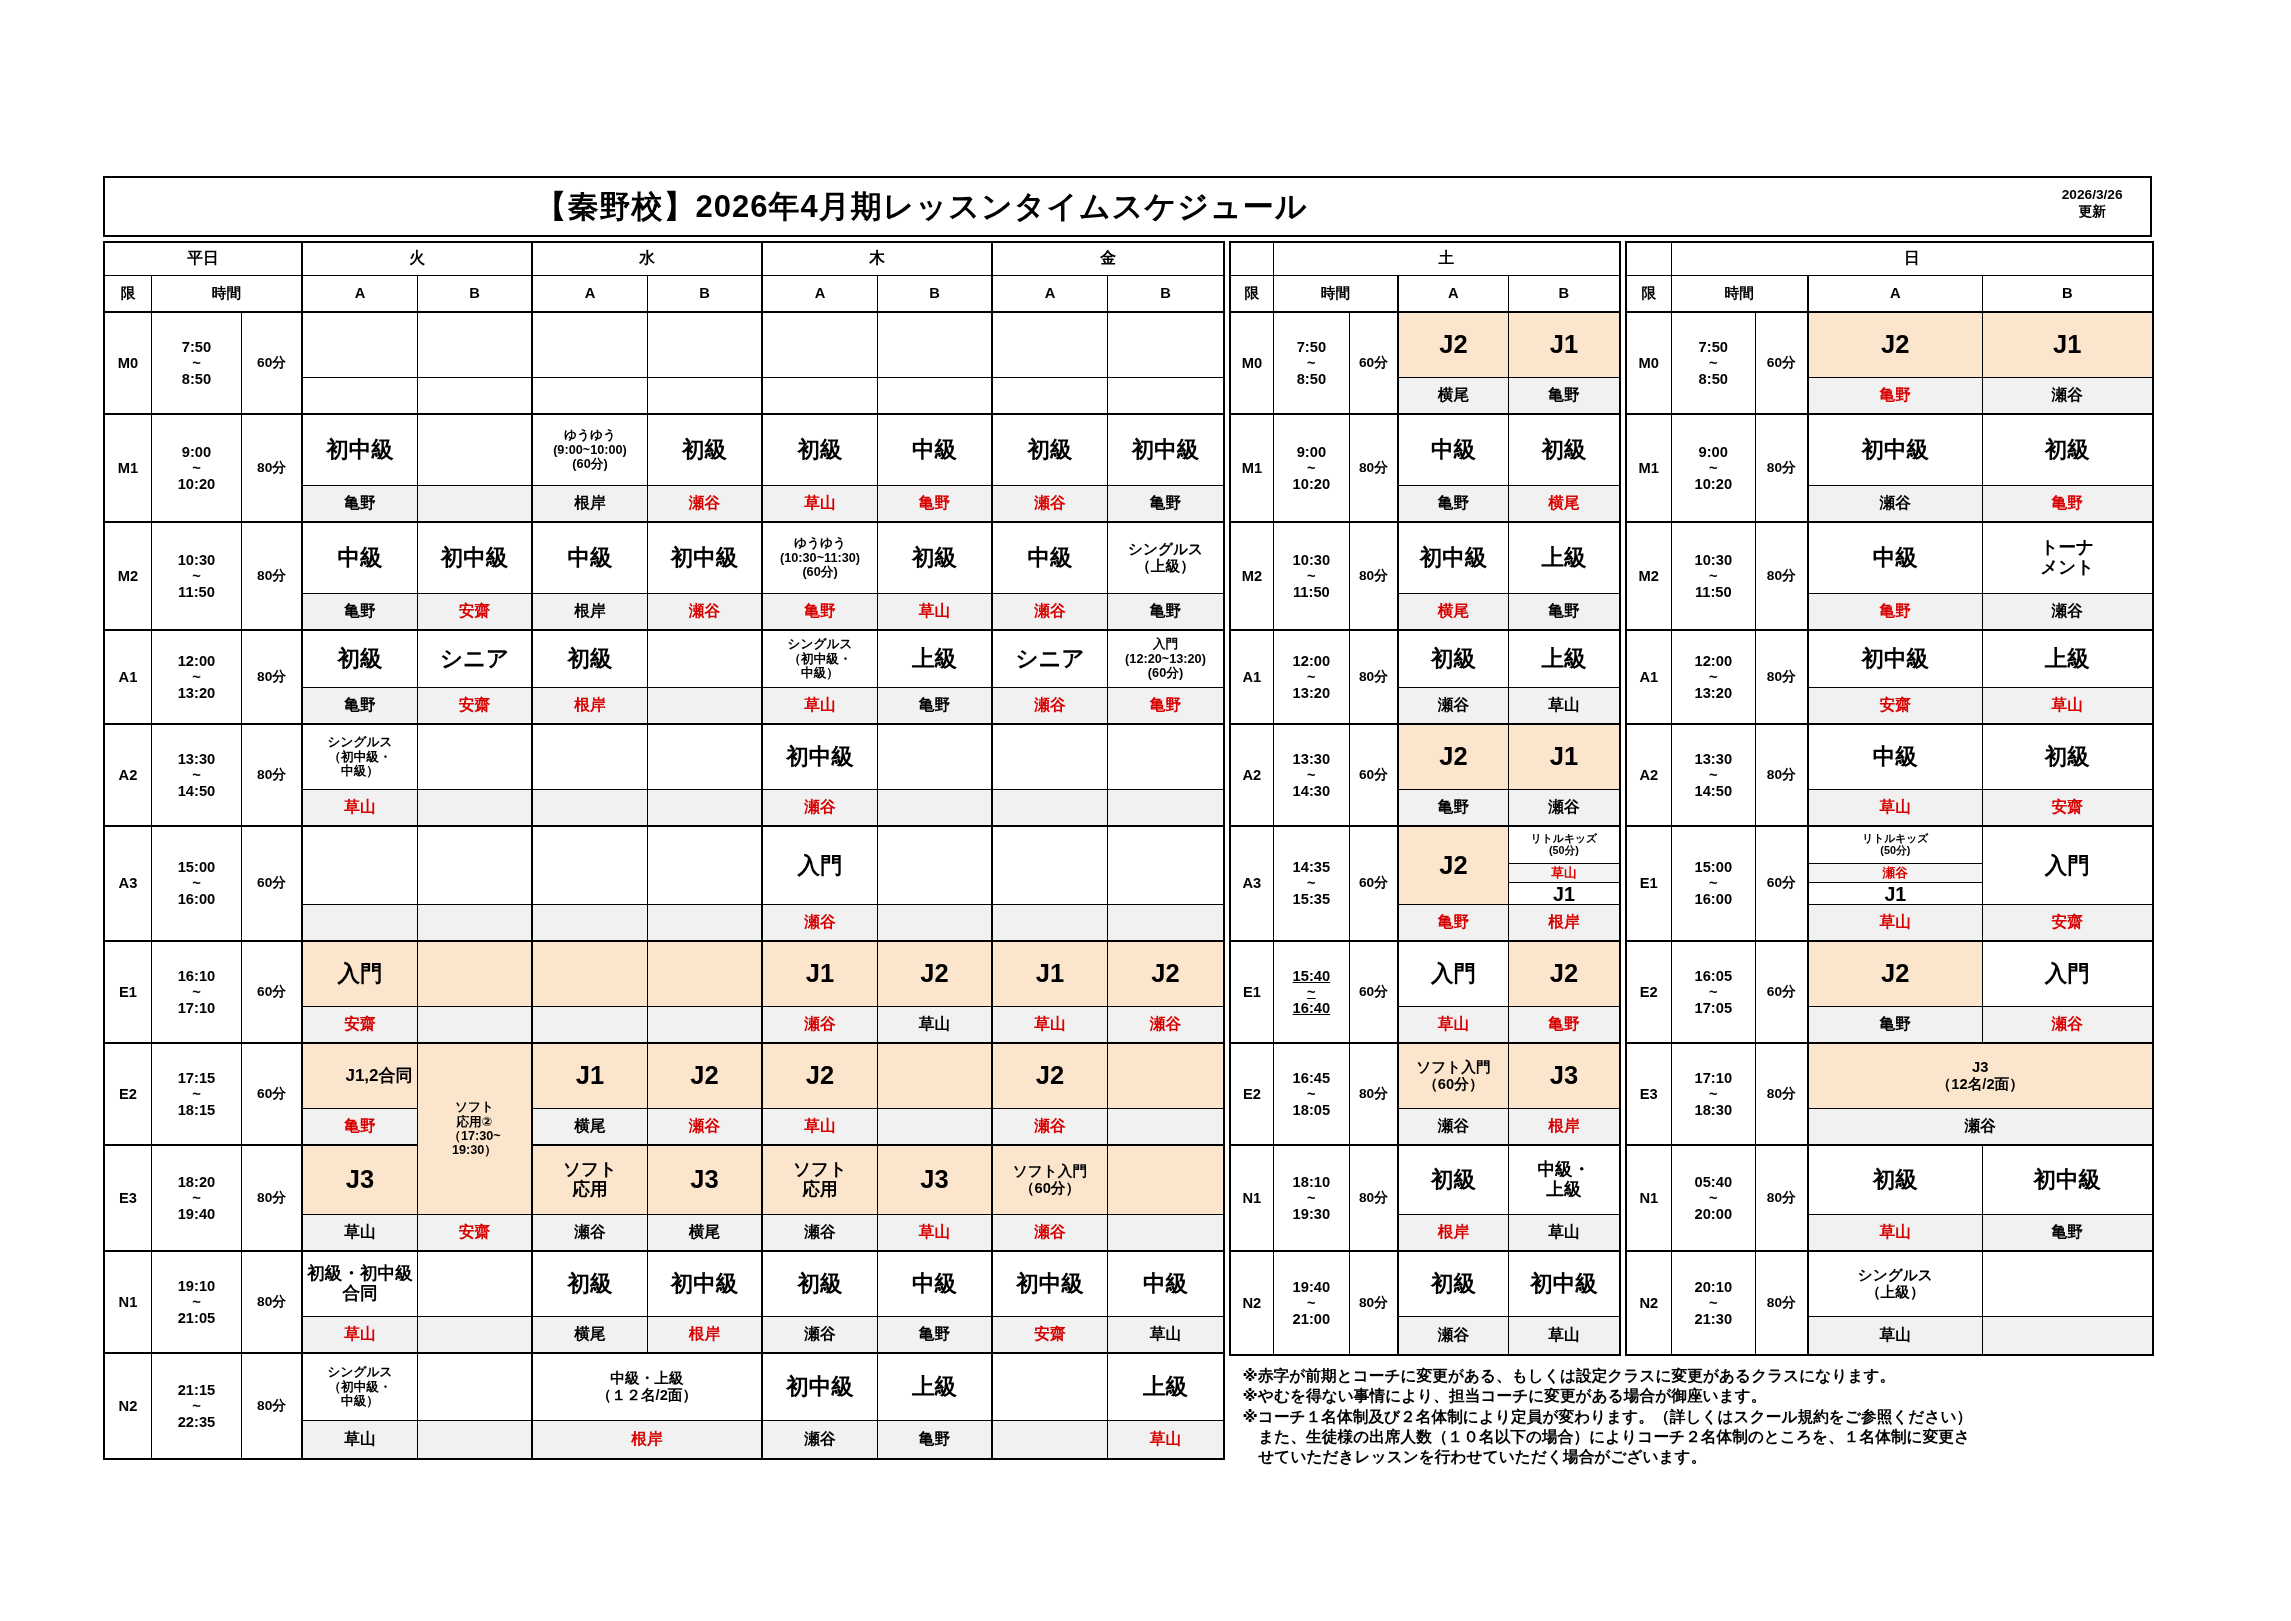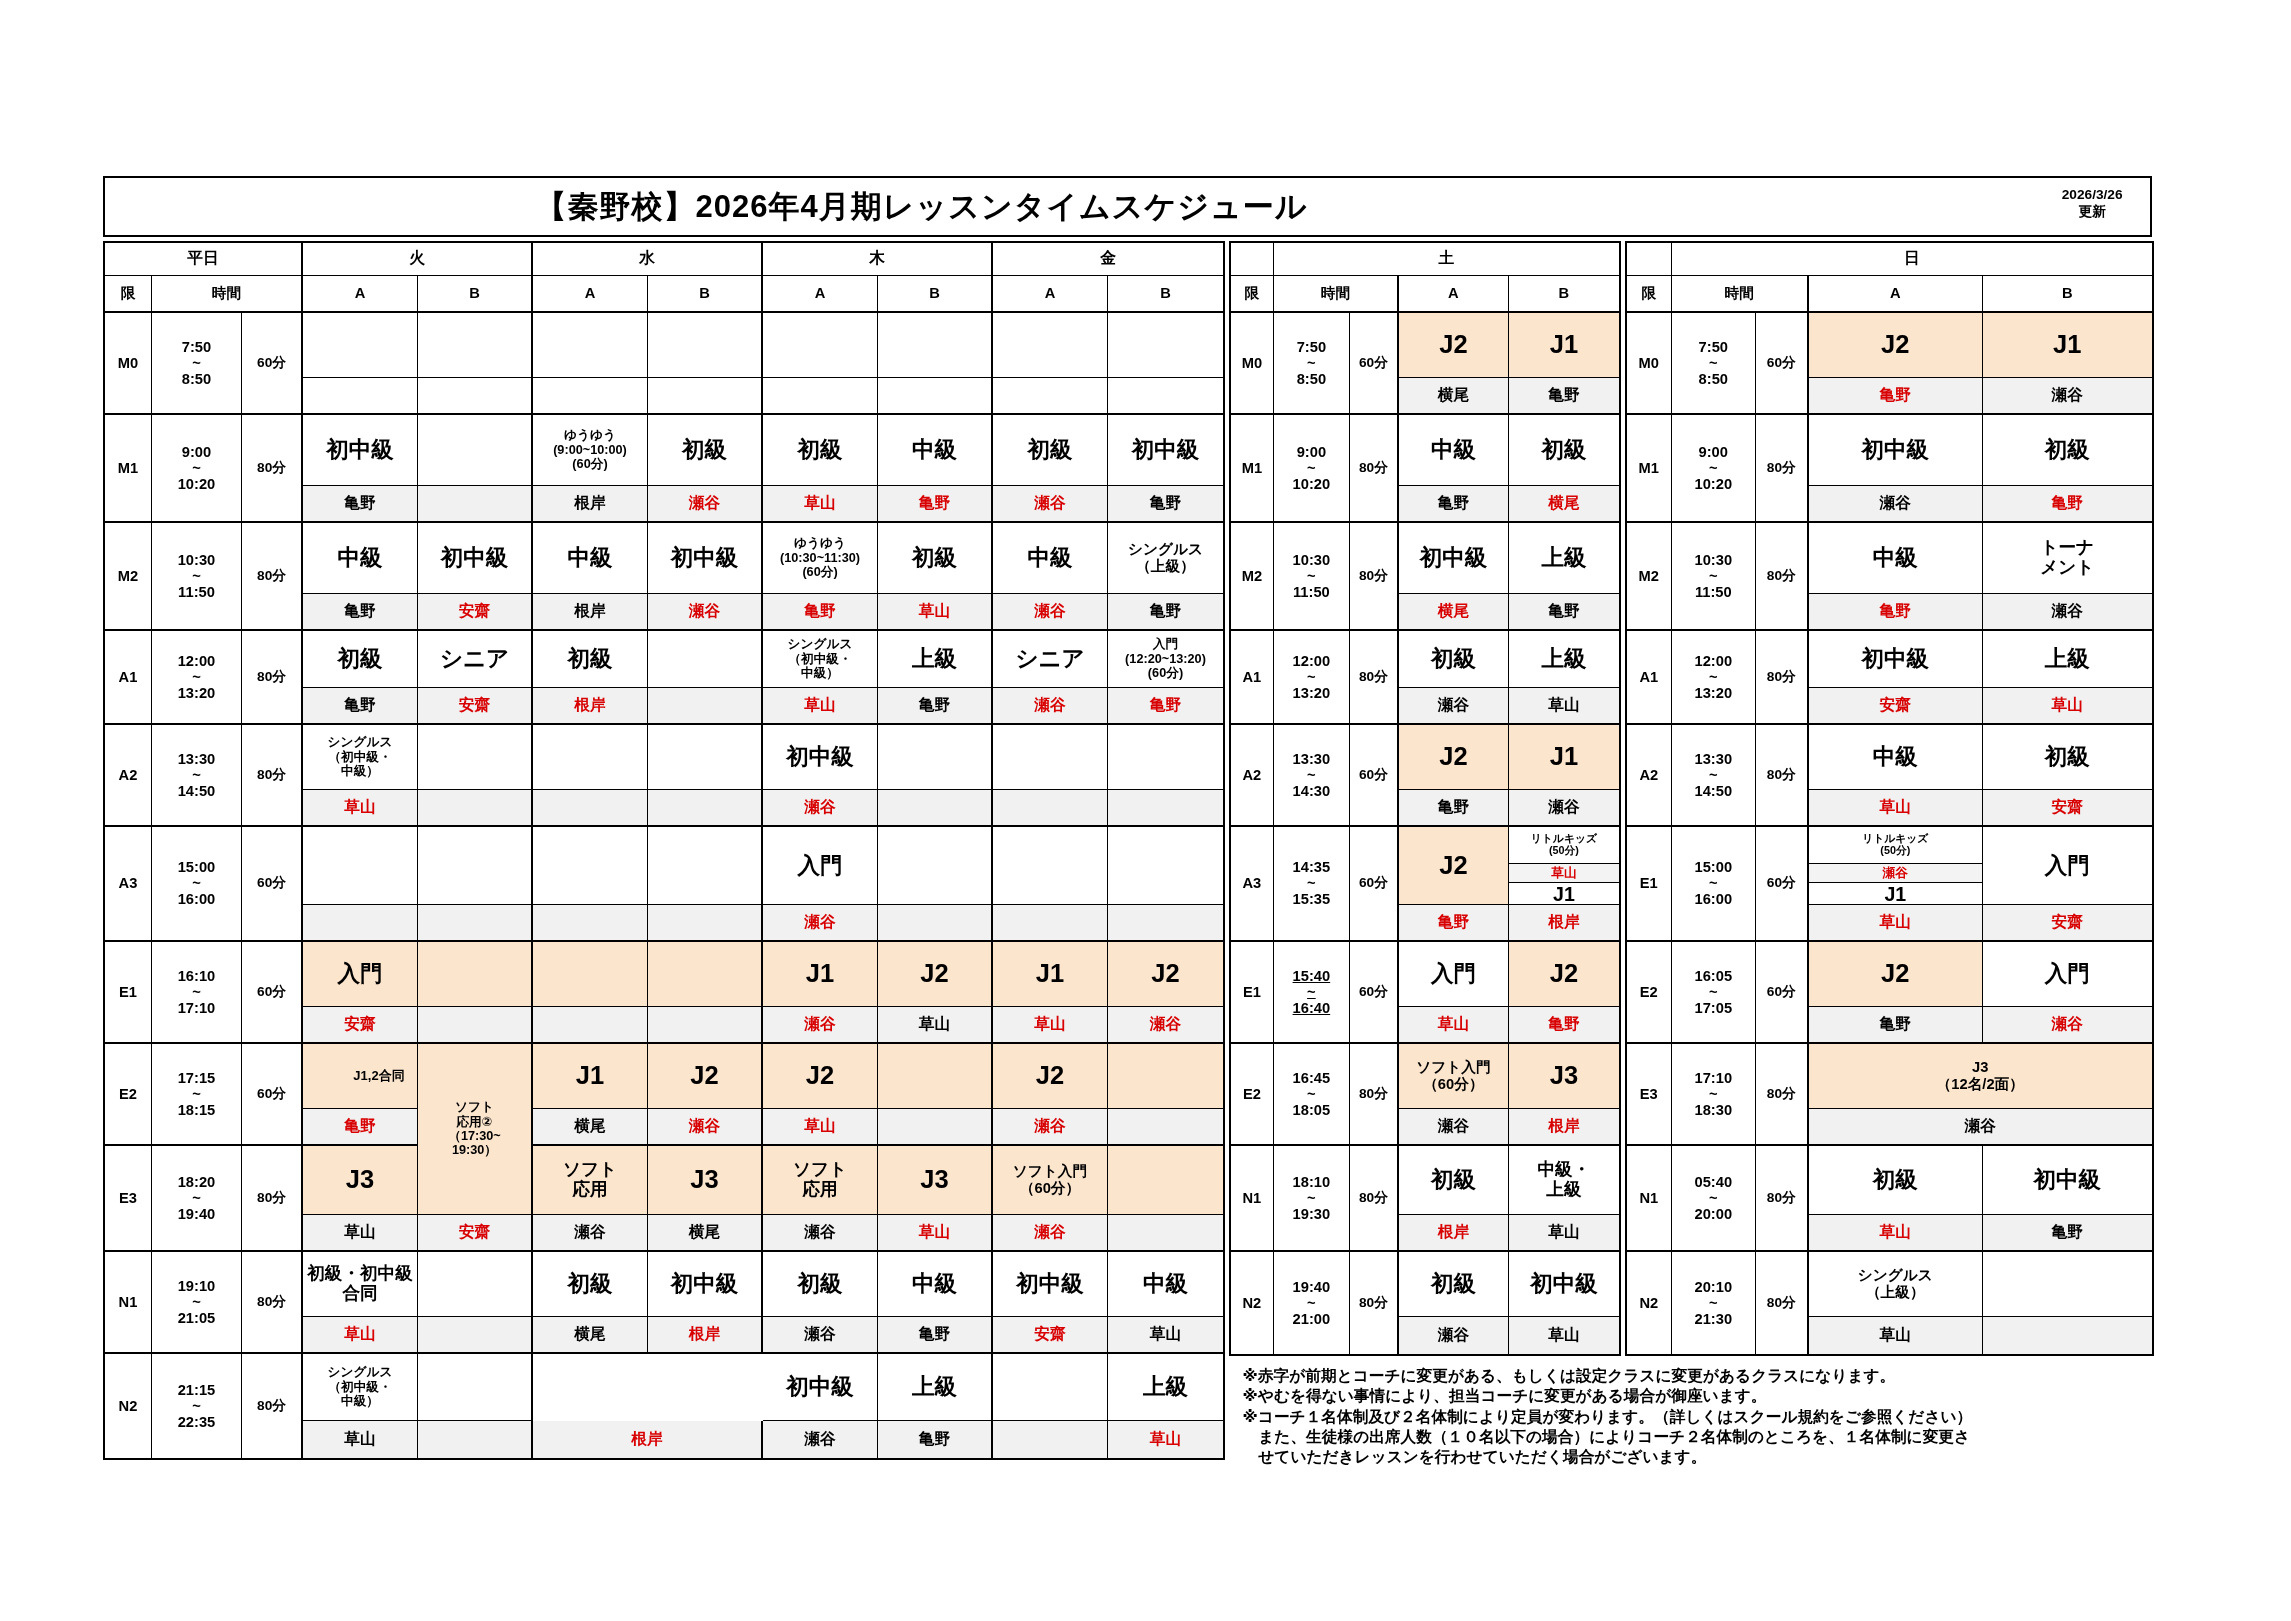--- a/index.html
+++ b/index.html
@@ -227,21 +227,21 @@
         <div class="c teacher br2 bb2" style="grid-area: 16 / 9 / span 1 / span 1;">草山</div>
         <div class="c class-cell bb1 br1 peach" style="grid-area: 15 / 10 / span 1 / span 1; font-size: 25.5px;">J1</div>
         <div class="c teacher br1 bb2 red" style="grid-area: 16 / 10 / span 1 / span 1;">草山</div>
         <div class="c class-cell bb1  peach" style="grid-area: 15 / 11 / span 1 / span 1; font-size: 25.5px;">J2</div>
         <div class="c teacher  bb2 red" style="grid-area: 16 / 11 / span 1 / span 1;">瀬谷</div>
         <div class="c period br1 bb2" style="grid-area: 17 / 1 / span 2 / span 1;">E2</div>
         <div class="c time br1 bb2" style="grid-area: 17 / 2 / span 2 / span 1;">17:15
 ~
 18:15</div>
         <div class="c dur br2 bb2" style="grid-area: 17 / 3 / span 2 / span 1;">60分</div>
-        <div class="c class-cell bb1 br1 peach" style="grid-area: 17 / 4 / span 1 / span 1; font-size: 13px; padding-left: 38px;">J1,2合同</div>
+        <div class="c class-cell bb1 br1 peach" style="grid-area: 17 / 4 / span 1 / span 1; font-size: 17px; padding-left: 38px;">J1,2合同</div>
         <div class="c teacher br1 bb2 red" style="grid-area: 18 / 4 / span 1 / span 1;">亀野</div>
         <div class="c class-cell bb1 br2 peach" style="grid-area: 17 / 5 / span 3 / span 1; font-size: 12.7px;">ソフト
 応用②
 （17:30~
 19:30）</div>
         <div class="c class-cell bb1 br1 peach" style="grid-area: 17 / 6 / span 1 / span 1; font-size: 25.5px;">J1</div>
         <div class="c teacher br1 bb2" style="grid-area: 18 / 6 / span 1 / span 1;">横尾</div>
         <div class="c class-cell bb1 br2 peach" style="grid-area: 17 / 7 / span 1 / span 1; font-size: 25.5px;">J2</div>
         <div class="c teacher br2 bb2 red" style="grid-area: 18 / 7 / span 1 / span 1;">瀬谷</div>
         <div class="c class-cell bb1 br1 peach" style="grid-area: 17 / 8 / span 1 / span 1; font-size: 25.5px;">J2</div>
@@ -301,20 +301,22 @@
         <div class="c time br1 " style="grid-area: 23 / 2 / span 2 / span 1;">21:15
 ~
 22:35</div>
         <div class="c dur br2 " style="grid-area: 23 / 3 / span 2 / span 1;">80分</div>
         <div class="c class-cell bb1 br1" style="grid-area: 23 / 4 / span 1 / span 1; font-size: 12.7px;">シングルス
 （初中級・
 中級）</div>
         <div class="c teacher br1 " style="grid-area: 24 / 4 / span 1 / span 1;">草山</div>
         <div class="c class-cell bb1 br2" style="grid-area: 23 / 5 / span 1 / span 1;"></div>
         <div class="c teacher br2 " style="grid-area: 24 / 5 / span 1 / span 1;"></div>
+        <div class="c class-cell bb1 br2" style="grid-area: 23 / 6 / span 1 / span 2; font-size: 14.7px;">中級・上級
+（１２名/2面）</div>
         <div class="c teacher br2  red" style="grid-area: 24 / 6 / span 1 / span 2;">根岸</div>
         <div class="c class-cell bb1 br1" style="grid-area: 23 / 8 / span 1 / span 1; font-size: 22.5px;">初中級</div>
         <div class="c teacher br1 " style="grid-area: 24 / 8 / span 1 / span 1;">瀬谷</div>
         <div class="c class-cell bb1 br2" style="grid-area: 23 / 9 / span 1 / span 1; font-size: 22.5px;">上級</div>
         <div class="c teacher br2 " style="grid-area: 24 / 9 / span 1 / span 1;">亀野</div>
         <div class="c class-cell bb1 br1" style="grid-area: 23 / 10 / span 1 / span 1;"></div>
         <div class="c teacher br1 " style="grid-area: 24 / 10 / span 1 / span 1;"></div>
         <div class="c class-cell bb1 " style="grid-area: 23 / 11 / span 1 / span 1; font-size: 22.5px;">上級</div>
         <div class="c teacher   red" style="grid-area: 24 / 11 / span 1 / span 1;">草山</div>
       </div>

